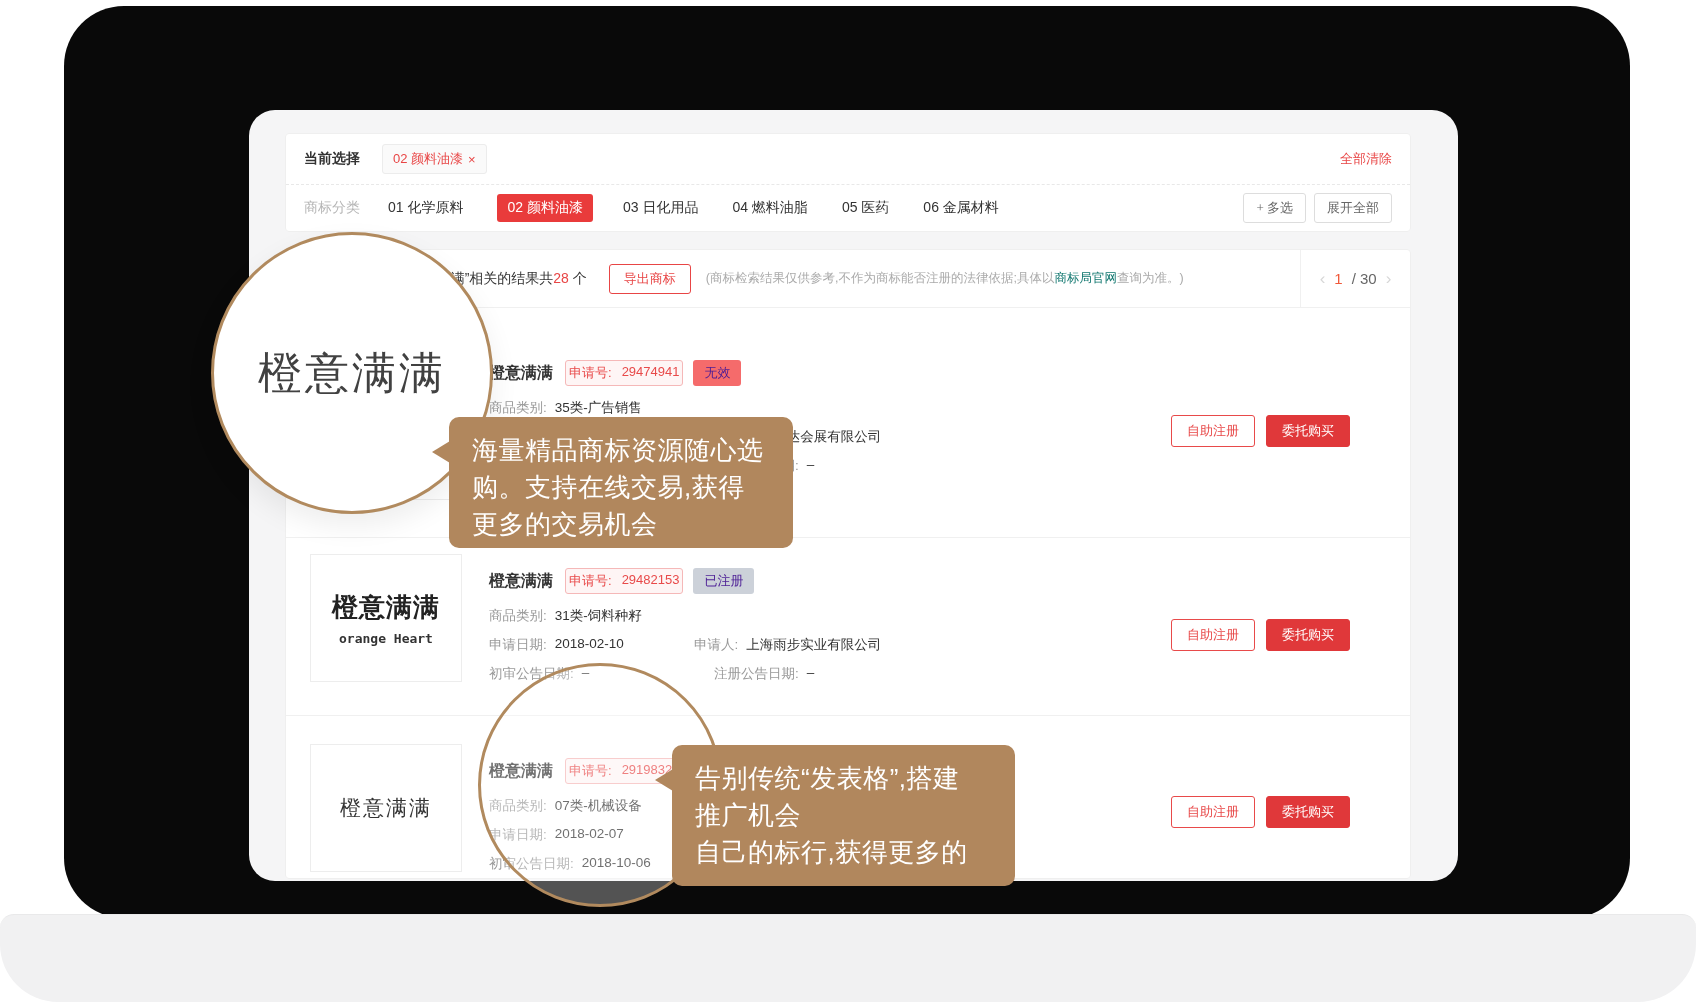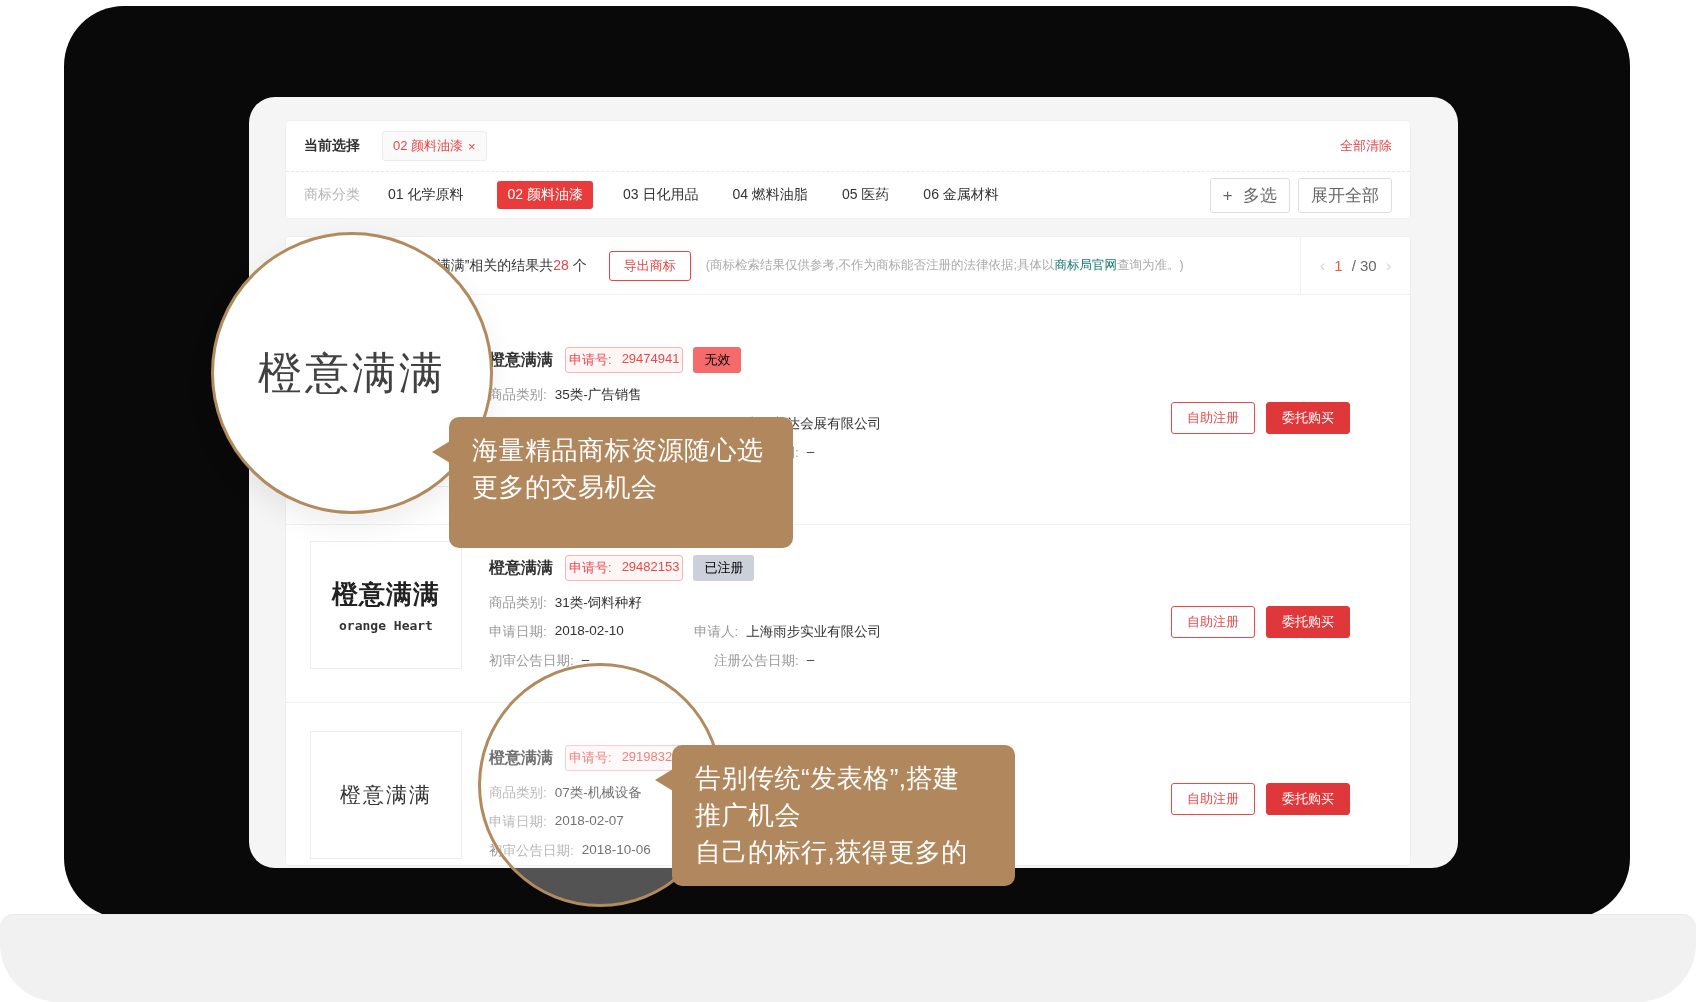--- a/index.html
+++ b/index.html
@@ -8,44 +8,44 @@
     position:relative; background:#ffffff; overflow:hidden;
     font-family:"Liberation Sans","DejaVu Sans",sans-serif; color:#333;
   }
   
   .screen { position:absolute; left:64px; top:6px; width:1566px; height:912px;
             background:#090909; border-radius:60px; z-index:0; }
   .base   { position:absolute; left:0; top:914px; width:1696px; height:88px;
             background:#f1f1f2; border-radius:14px 14px 58px 58px; z-index:2;
             border-top:1px solid #e9e9ea; }
   
-  .card { position:absolute; left:249px; top:97px; width:1209px; height:771px;
+  .card { position:absolute; left:249px; top:110px; width:1209px; height:771px;
           background:#f5f5f6; border-radius:26px; z-index:1; overflow:hidden; }
   .panel { position:absolute; background:#fff; border:1px solid #efefef; border-radius:4px; }
   .filter-panel  { left:36px; top:23px;  width:1126px; height:99px; }
   .results-panel { left:36px; top:139px; width:1126px; height:630px; }
 
   
   .frowA { height:51px; display:flex; align-items:center; padding:0 18px;
            border-bottom:1px dashed #e8e8e8; }
   .cur-label { font-size:14px; color:#333; font-weight:bold; }
   .filter-tag { margin-left:22px; font-size:13px; color:#e84545; background:#fafafa;
                 border:1px solid #ececec; border-radius:3px; padding:5px 10px;
                 display:flex; align-items:center; gap:5px; cursor:pointer; }
   .tag-x { font-size:13px; }
   .clear-all { margin-left:auto; color:#e84545; font-size:13px; cursor:pointer; }
   .frowB { height:46px; display:flex; align-items:center; padding:0 18px; font-size:14px; }
   .cat-label { color:#b5b5b5; margin-right:28px; }
   .cat-item  { color:#333; margin-right:34px; cursor:pointer; white-space:nowrap; }
   .cat-item.active { background:#e93b3b; color:#fff; padding:5px 10px; border-radius:3px;
                      margin-right:30px; }
   .fbtns { margin-left:auto; display:flex; gap:8px; }
-  .fbtn { border:1px solid #ddd; color:#666; font-size:17px; padding:5px 12px;
+  .fbtn { border:1px solid #ddd; color:#666; font-size:13px; padding:5px 12px;
           background:#fff; border-radius:3px; cursor:pointer;
-          font-family:Liberation Mono, monospace; }
+          font-family:Liberation Serif, serif; }
 
   
   .rheader { height:58px; display:flex; align-items:center; padding-left:20px;
              border-bottom:1px solid #f0f0f0; }
   .summary { font-size:14px; color:#333; white-space:nowrap; }
   .summary .count { color:#e84545; }
   .export-btn { margin-left:22px; border:1px solid #e84545; color:#e84545; background:#fff;
                 font-size:13px; padding:5px 14px; border-radius:3px; cursor:pointer;
                 font-family:"Liberation Sans","DejaVu Sans",sans-serif; white-space:nowrap; }
   .disclaimer { margin-left:15px; font-size:12.5px; color:#aaa; white-space:nowrap; }
@@ -71,21 +71,21 @@
   .mark-sub   { font-family:"DejaVu Sans Mono","Liberation Mono",monospace; font-weight:bold;
                 font-size:13px; color:#333; margin-top:6px; }
   .mark-plain { font-size:21px; color:#333; letter-spacing:2px; }
 
   .details { margin-left:27px; padding-top:14px; }
   .row1 .details { padding-top:36px; }
   .title-line { display:flex; align-items:center; margin-bottom:13px; }
   .rtitle { font-size:16px; font-weight:bold; color:#333; margin-right:12px; }
   .tag-appno { border:1px solid #f5b8b8; background:#fef5f5; color:#e84a4a; font-size:13px;
                padding:3px 3px; border-radius:3px; display:flex; gap:10px; white-space:nowrap; }
-  .tag-status { margin-left:10px; font-size:13px; color:#000000; padding:4px 11px;
+  .tag-status { margin-left:10px; font-size:13px; color:#4c1d95; padding:4px 11px;
                 border-radius:3px; white-space:nowrap; }
   .tag-status.red  { background:#f56b6b; }
   .tag-status.gray { background:#ccd1d9; }
   .dline { font-size:13.5px; margin-bottom:11px; display:flex;align-items:flex-end; }
   .lbl { color:#999; white-space:nowrap; }
   .val { color:#333; margin-left:8px; white-space:nowrap; }
   .pair { display:flex; }
   .pair.c1 { width:205px; }
   .pair.c1w { width:225px; }
   .rowbtns { margin-left:auto; align-self:center; display:flex; gap:11px; margin-right:40px; }
@@ -289,19 +289,20 @@
   </div>
 </div>
 
 <div class="magcircle2"></div>
 <div class="magcircle1 magcircle" style="position:absolute;left:211px;top:232px;width:282px;height:282px;border-radius:50%;background:#fff;border:3px solid #b18a5e;z-index:6;display:flex;align-items:center;justify-content:center;box-shadow:0 12px 28px rgba(0,0,0,0.07);">
   <span class="magtext">橙意满满</span>
 </div>
 
 <div class="callout callout1">
   <div>海量精品商标资源随心选</div>
+  <div>购。支持在线交易,获得</div>
   <div>更多的交易机会</div>
 </div>
 <div class="callout callout2">
   <div>告别传统“发表格”,搭建</div>
   <div>推广机会</div>
   <div>自己的标行,获得更多的</div>
 </div>
 
 </body></html>

